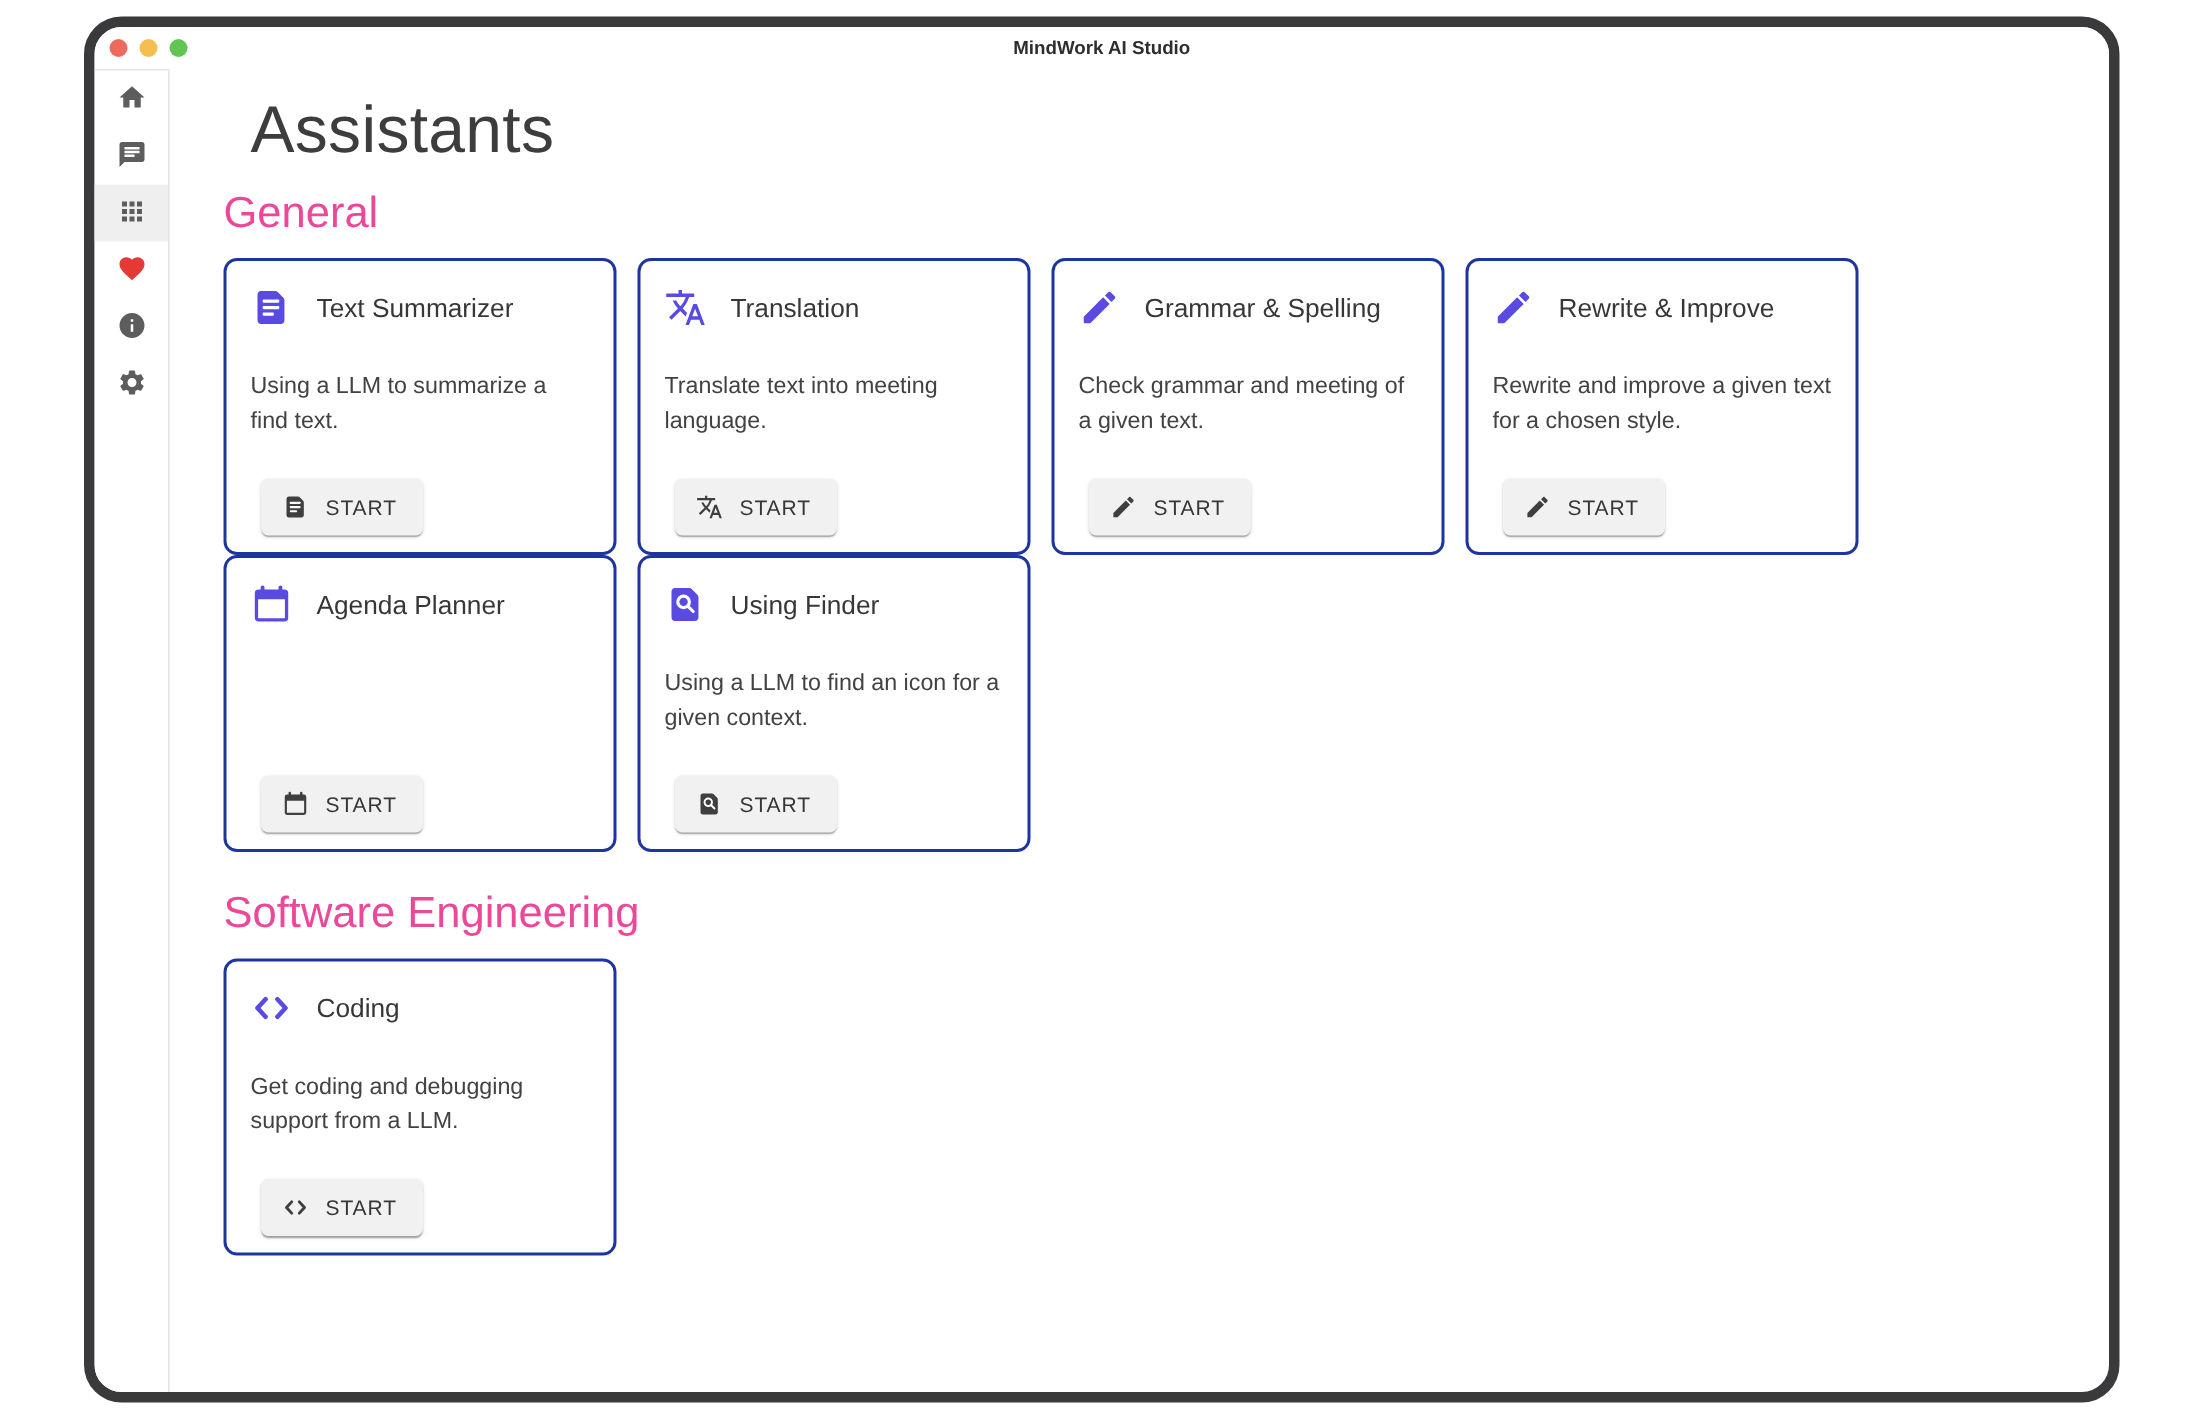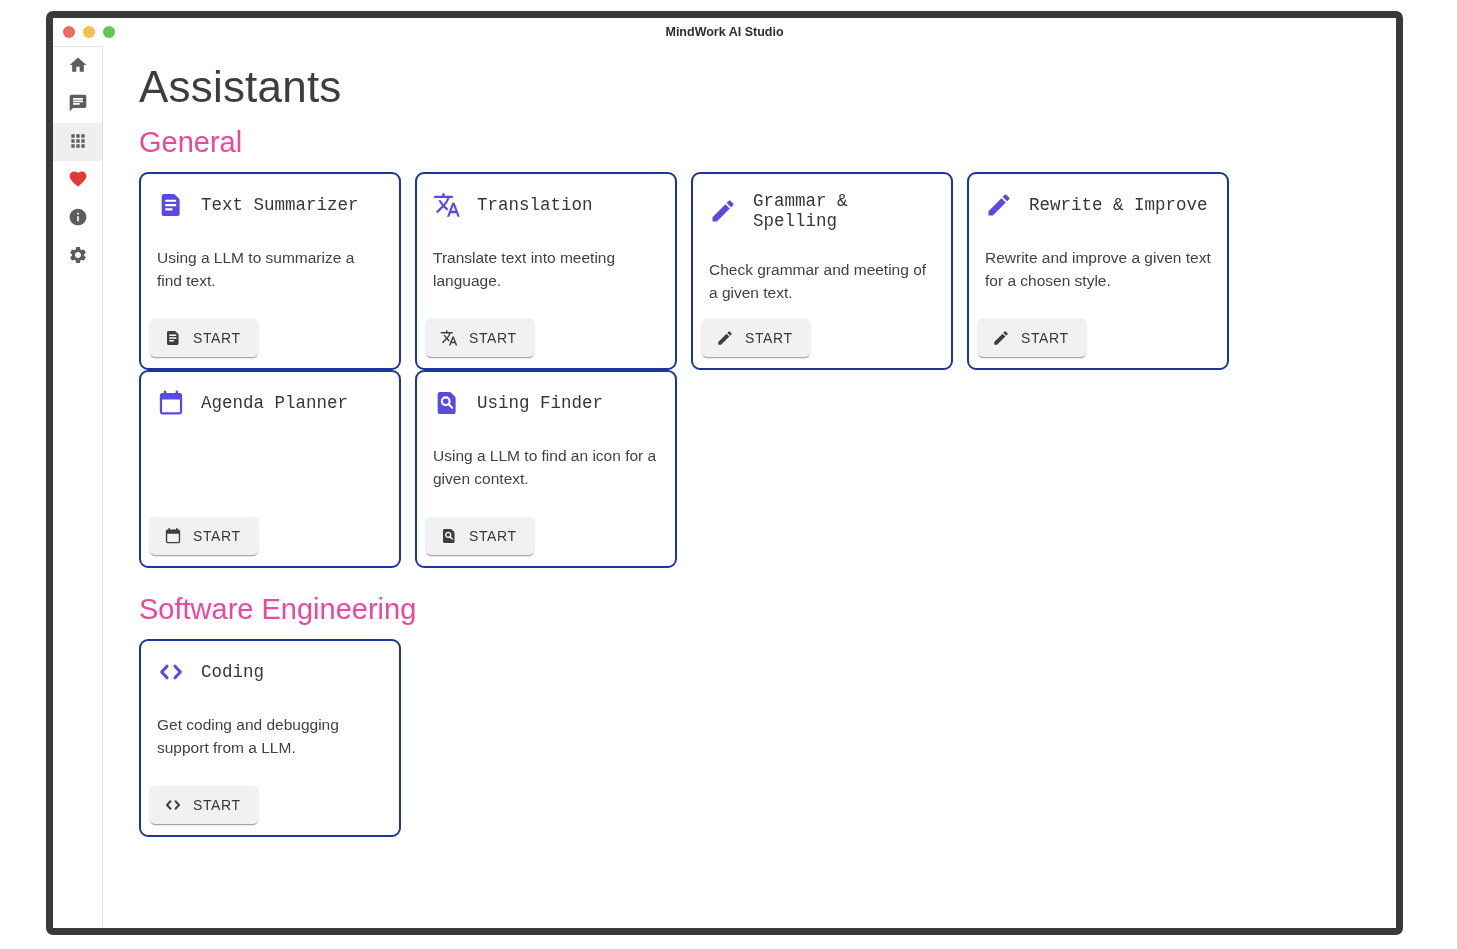--- a/index.html
+++ b/index.html
@@ -8,22 +8,22 @@
     --favorite:#e53935;
     --frame:#3a3a3c;
   }
   *{box-sizing:border-box;}
   html,body{margin:0;padding:0;}
   body{
     width:1457px;height:949px;position:relative;background:#ffffff;
     font-family:"Liberation Sans", sans-serif;color:#3d3d3d;overflow:hidden;
   }
   .window{
-    position:absolute;left:46px;top:11px;width:1357px;height:924px;
-    border:7px solid var(--frame);border-radius:7px;background:#fff;
+    position:absolute;left:56px;top:11px;width:1357px;height:924px;
+    border:7px solid var(--frame);border-radius:25px;background:#fff;
     display:flex;flex-direction:column;overflow:hidden;
   }
   .titlebar{
     height:28px;flex:0 0 auto;position:relative;
     display:flex;align-items:center;justify-content:center;background:#fff;
   }
   .traffic{position:absolute;left:10px;top:0;height:100%;display:flex;align-items:center;gap:8px;}
   .dot{width:12px;height:12px;border-radius:50%;border:none;padding:0;cursor:pointer;}
   .dot.red{background:#ed6a5e;}
   .dot.yellow{background:#f4bf4f;}
@@ -35,36 +35,36 @@
     display:flex;flex-direction:column;background:#fff;
   }
   .nav-item{
     height:38px;display:flex;align-items:center;justify-content:center;cursor:pointer;
     background:transparent;border:none;padding:0;
   }
   .nav-item.active{background:#efefef;}
   .nav-item svg{width:20px;height:20px;fill:#5d5d5d;}
   .nav-item .fav{fill:var(--favorite);}
   .main{flex:1;padding:8px 0 0 36px;overflow:hidden;}
-  .page-title{font-size:44px;font-weight:400;color:#3d3d3d;margin:8px 0 10px 0;letter-spacing:0.2px;}
+  .page-title{font-size:44px;font-weight:400;color:#3d3d3d;margin:8px 0 10px 18px;letter-spacing:0.2px;}
   .section-heading{font-size:29px;font-weight:400;color:#ec4899;margin:25px 16px 13px 0;}
   .section:first-of-type .section-heading{margin-top:14px;}
   .card-row{display:flex;gap:14px;}
   .card{
     width:262px;height:198px;background:#fff;
     border:2px solid var(--card-border);border-radius:9px;
     display:flex;flex-direction:column;overflow:hidden;
   }
   .card-content{padding:17px 16px 0 16px;flex:1;display:flex;flex-direction:column;}
   .card-header{display:flex;align-items:center;gap:16px;}
   .card-icon{width:28px;height:28px;color:var(--accent);flex:0 0 auto;display:flex;}
   .card-icon svg{width:28px;height:28px;}
-  .card-title{font-size:17.5px;font-weight:500;color:#373737;font-family:Liberation Mono, monospace;}
+  .card-title{font-size:17.5px;font-weight:500;color:#373737;}
   .card-desc{margin-top:27px;font-size:15.5px;line-height:23px;color:#424242;}
-  .card-actions{padding:8px 8px 11px 9px;}
+  .card-actions{padding:8px 8px 11px 23px;}
   .start-btn{
     display:inline-flex;align-items:center;gap:11px;
     background:#f1f1f1;border:none;border-radius:5px;
     padding:10px 17px 10px 14px;cursor:pointer;
     font-family:"Liberation Sans", sans-serif;
     font-size:14px;font-weight:500;letter-spacing:0.6px;color:#373737;
     box-shadow:0 2px 1px -1px rgba(0,0,0,.2),0 1px 1px 0 rgba(0,0,0,.14),0 1px 3px 0 rgba(0,0,0,.12);
   }
   .btn-icon{width:18px;height:18px;color:#3f3f3f;display:flex;}
   .btn-icon svg{width:18px;height:18px;}

